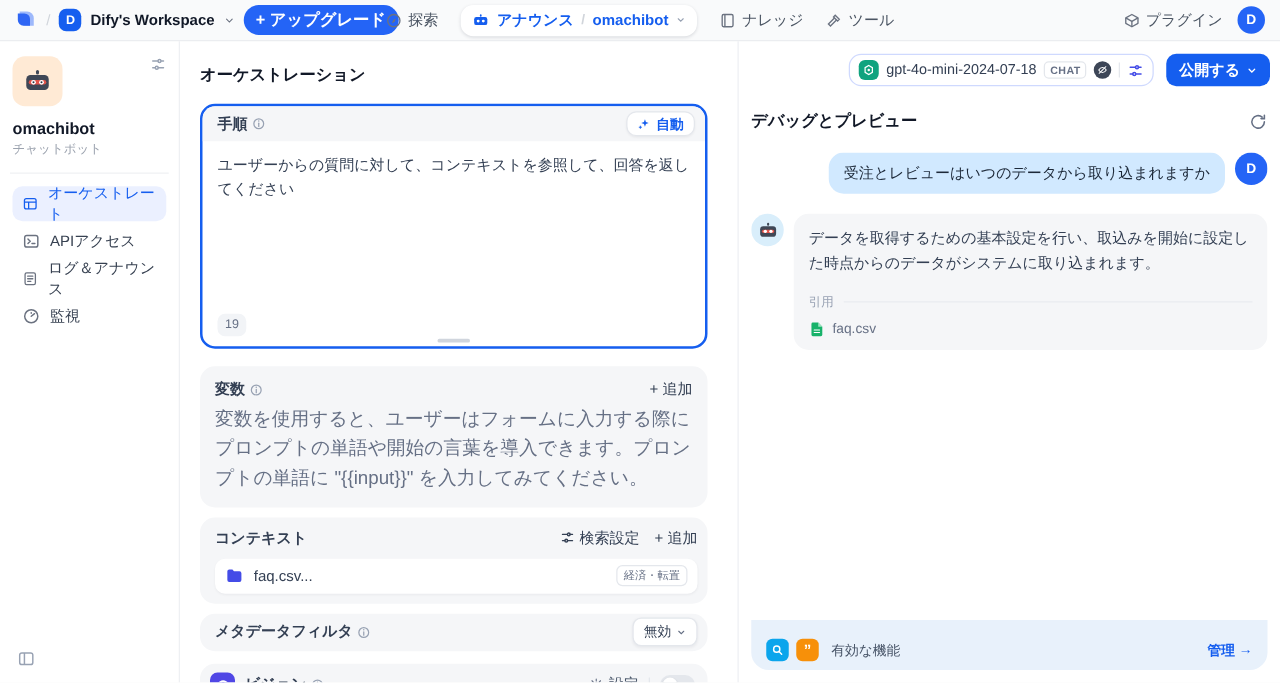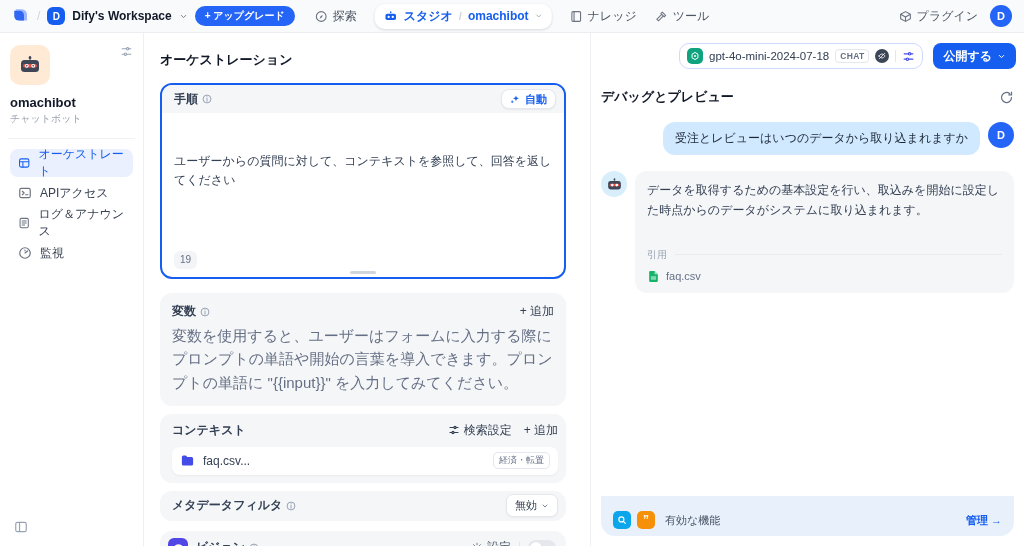--- a/index.html
+++ b/index.html
@@ -13,21 +13,21 @@
 
   
   .header { position:absolute; top:0; left:0; width:100%; height:32px;
     display:flex; align-items:center; padding:0 12px; }
   .h-left { display:flex; align-items:center; gap:7px; }
   .sep { color:#d1d5db; font-size:12px; }
   .ws-chip { width:18px; height:18px; border-radius:6px; background:#155eef; color:#fff;
     font-size:10px; font-weight:bold; display:flex; align-items:center; justify-content:center; }
   .ws-name { font-size:12px; font-weight:600; color:#111827; }
   .caret-g { color:#6b7280; }
-  .upgrade-btn { background:#2464f6; color:#fff; font-size:10px; font-weight:600;
+  .upgrade-btn { background:#2464f6; color:#fff; font-size:13px; font-weight:600;
     border-radius:12px; padding:3px 10px; display:flex; align-items:center; gap:3px; cursor:pointer; }
   .h-center { position:absolute; left:50%; top:0; height:32px; transform:translateX(-50%);
     display:flex; align-items:center; gap:18px; }
   .nav-item { display:flex; align-items:center; gap:5px; font-size:12px; color:#4b5563; font-weight:500; }
   .nav-item svg { color:#6b7280; }
   .studio-pill { background:#fff; border-radius:10px; box-shadow:0 1px 3px rgba(16,24,40,.14);
     padding:4px 9px; display:flex; align-items:center; gap:6px; font-size:12px; font-weight:600; color:#155eef; }
   .studio-pill .sep { font-size:11px; }
   .h-right { margin-left:auto; display:flex; align-items:center; gap:12px; }
   .avatar { width:22px; height:22px; border-radius:50%; background:#2464f6; color:#fff;
@@ -69,21 +69,21 @@
     height:26px; border-radius:8px; padding:0 10px; display:flex; align-items:center; gap:5px; cursor:pointer; }
 
   
   .center { position:absolute; left:144px; top:0; width:447px; bottom:0;
     border-right:1px solid #eef0f3; padding:18px 24px 0 16px; overflow:hidden; }
   .page-title { font-size:13px; font-weight:700; color:#111827; }
   .info-ic { color:#98a2b3; margin-left:4px; }
   .panel-title { font-size:12px; font-weight:700; color:#344054; display:flex; align-items:center; }
 
   .steps-panel { margin-top:14px; height:196px; border:2px solid #155eef; border-radius:12px;
-    display:flex; flex-direction:column; overflow:hidden; background:#fff;gap:29px; }
+    display:flex; flex-direction:column; overflow:hidden; background:#fff; }
   .steps-head { height:28px; background:#f5f6f8; display:flex; align-items:center;
     padding:0 8px 0 12px; }
   .auto-btn { margin-left:auto; background:#fff; border:1px solid #e4e7ec; border-radius:8px;
     height:20px; padding:0 8px; display:flex; align-items:center; gap:4px;
     color:#155eef; font-size:11px; font-weight:600; cursor:pointer; box-shadow:0 1px 2px rgba(16,24,40,.06); }
   .steps-body { flex:1; padding:10px 12px; position:relative; font-size:12px; color:#344054; line-height:1.6; }
   .char-count { position:absolute; left:12px; bottom:8px; font-size:10px; color:#667085;
     background:#f2f4f7; border-radius:6px; padding:1px 6px; }
   .drag-handle { position:absolute; left:50%; bottom:3px; transform:translateX(-50%);
     width:26px; height:3px; border-radius:2px; background:#d0d5dd; cursor:ns-resize; }
@@ -128,21 +128,21 @@
   .chat { flex:1; margin-top:16px; display:flex; flex-direction:column; overflow:hidden; }
   .user-row { display:flex; justify-content:flex-end; align-items:flex-start; gap:8px; }
   .user-bubble { background:#d1e9ff; border-radius:12px; padding:8px 12px; font-size:12px; color:#1d2939; }
   .chat-avatar { width:26px; height:26px; border-radius:50%; background:#2464f6; color:#fff;
     font-size:11px; font-weight:600; display:flex; align-items:center; justify-content:center; flex:none; }
   .bot-row { margin-top:16px; display:flex; align-items:flex-start; gap:8px; }
   .bot-avatar { width:26px; height:26px; border-radius:50%; background:#d9eefb;
     display:flex; align-items:center; justify-content:center; flex:none; }
   .bot-bubble { flex:1; background:#f5f6f8; border-radius:12px; padding:10px 12px; }
   .bot-text { font-size:12px; color:#344054; line-height:1.65; }
-  .cite-row { margin-top:27px; display:flex; align-items:center; gap:8px; }
+  .cite-row { margin-top:14px; display:flex; align-items:center; gap:8px; }
   .cite-label { font-size:10px; color:#98a2b3; }
   .cite-line { flex:1; height:1px; background:#e9ebf0; }
   .cite-file { margin-top:8px; display:flex; align-items:center; gap:6px; cursor:pointer; }
   .cite-file-name { font-size:11px; color:#667085; }
 
   .bottom { margin-top:auto; }
   .input-row { position:relative; z-index:2; background:#fff; border:1px solid #e4e7ec;
     border-radius:12px; height:36px; display:flex; align-items:center; padding:0 5px 0 12px;
     box-shadow:0 4px 10px rgba(16,24,40,.06); }
   .chat-input { flex:1; border:none; outline:none; font-size:12px; color:#1d2939;
@@ -189,21 +189,21 @@
         </svg>
       <span>探索</span>
     </span>
     <span class="studio-pill">
       <svg width="14" height="14" viewBox="0 0 24 24" fill="currentColor">
           <rect x="3" y="8" width="18" height="11" rx="3"></rect>
           <rect x="10.8" y="4" width="2.4" height="3.4" rx="1.2"></rect>
           <circle cx="8.5" cy="13.5" r="2" fill="#fff"></circle>
           <circle cx="15.5" cy="13.5" r="2" fill="#fff"></circle>
         </svg>
-      <span>スタジオ</span>
+      <span>アナウンス</span>
       <span class="sep">/</span>
       <span>omachibot</span>
       <svg width="8" height="8" viewBox="0 0 24 24" fill="none" stroke="#98a2b3" stroke-width="2.6" stroke-linecap="round">
           <path d="M6 9l6 6 6-6"></path>
         </svg>
     </span>
     <span class="nav-item">
       <svg width="13" height="13" viewBox="0 0 24 24" fill="none" stroke="currentColor" stroke-width="2">
           <rect x="4" y="3" width="16" height="18" rx="2"></rect>
           <path d="M8 3v18"></path>

